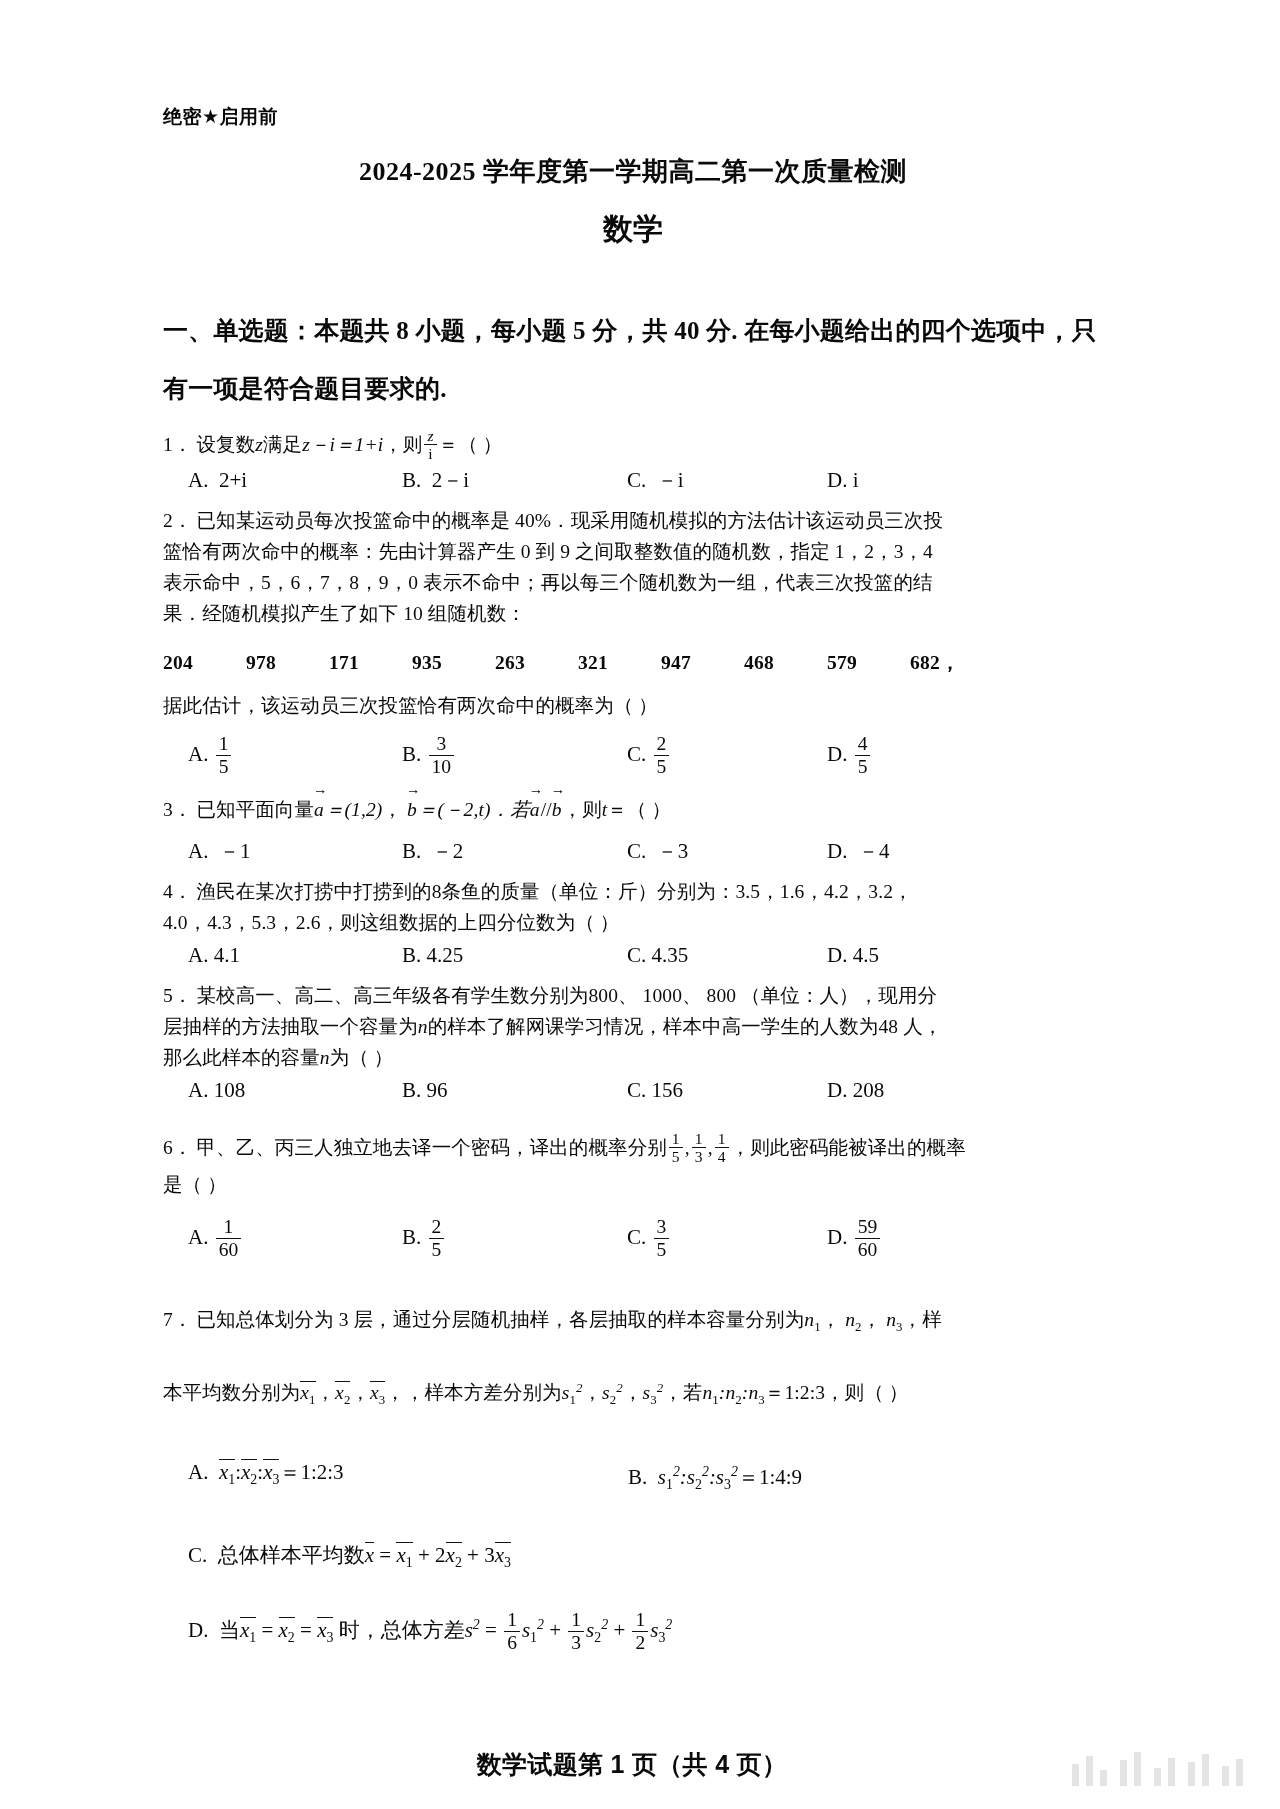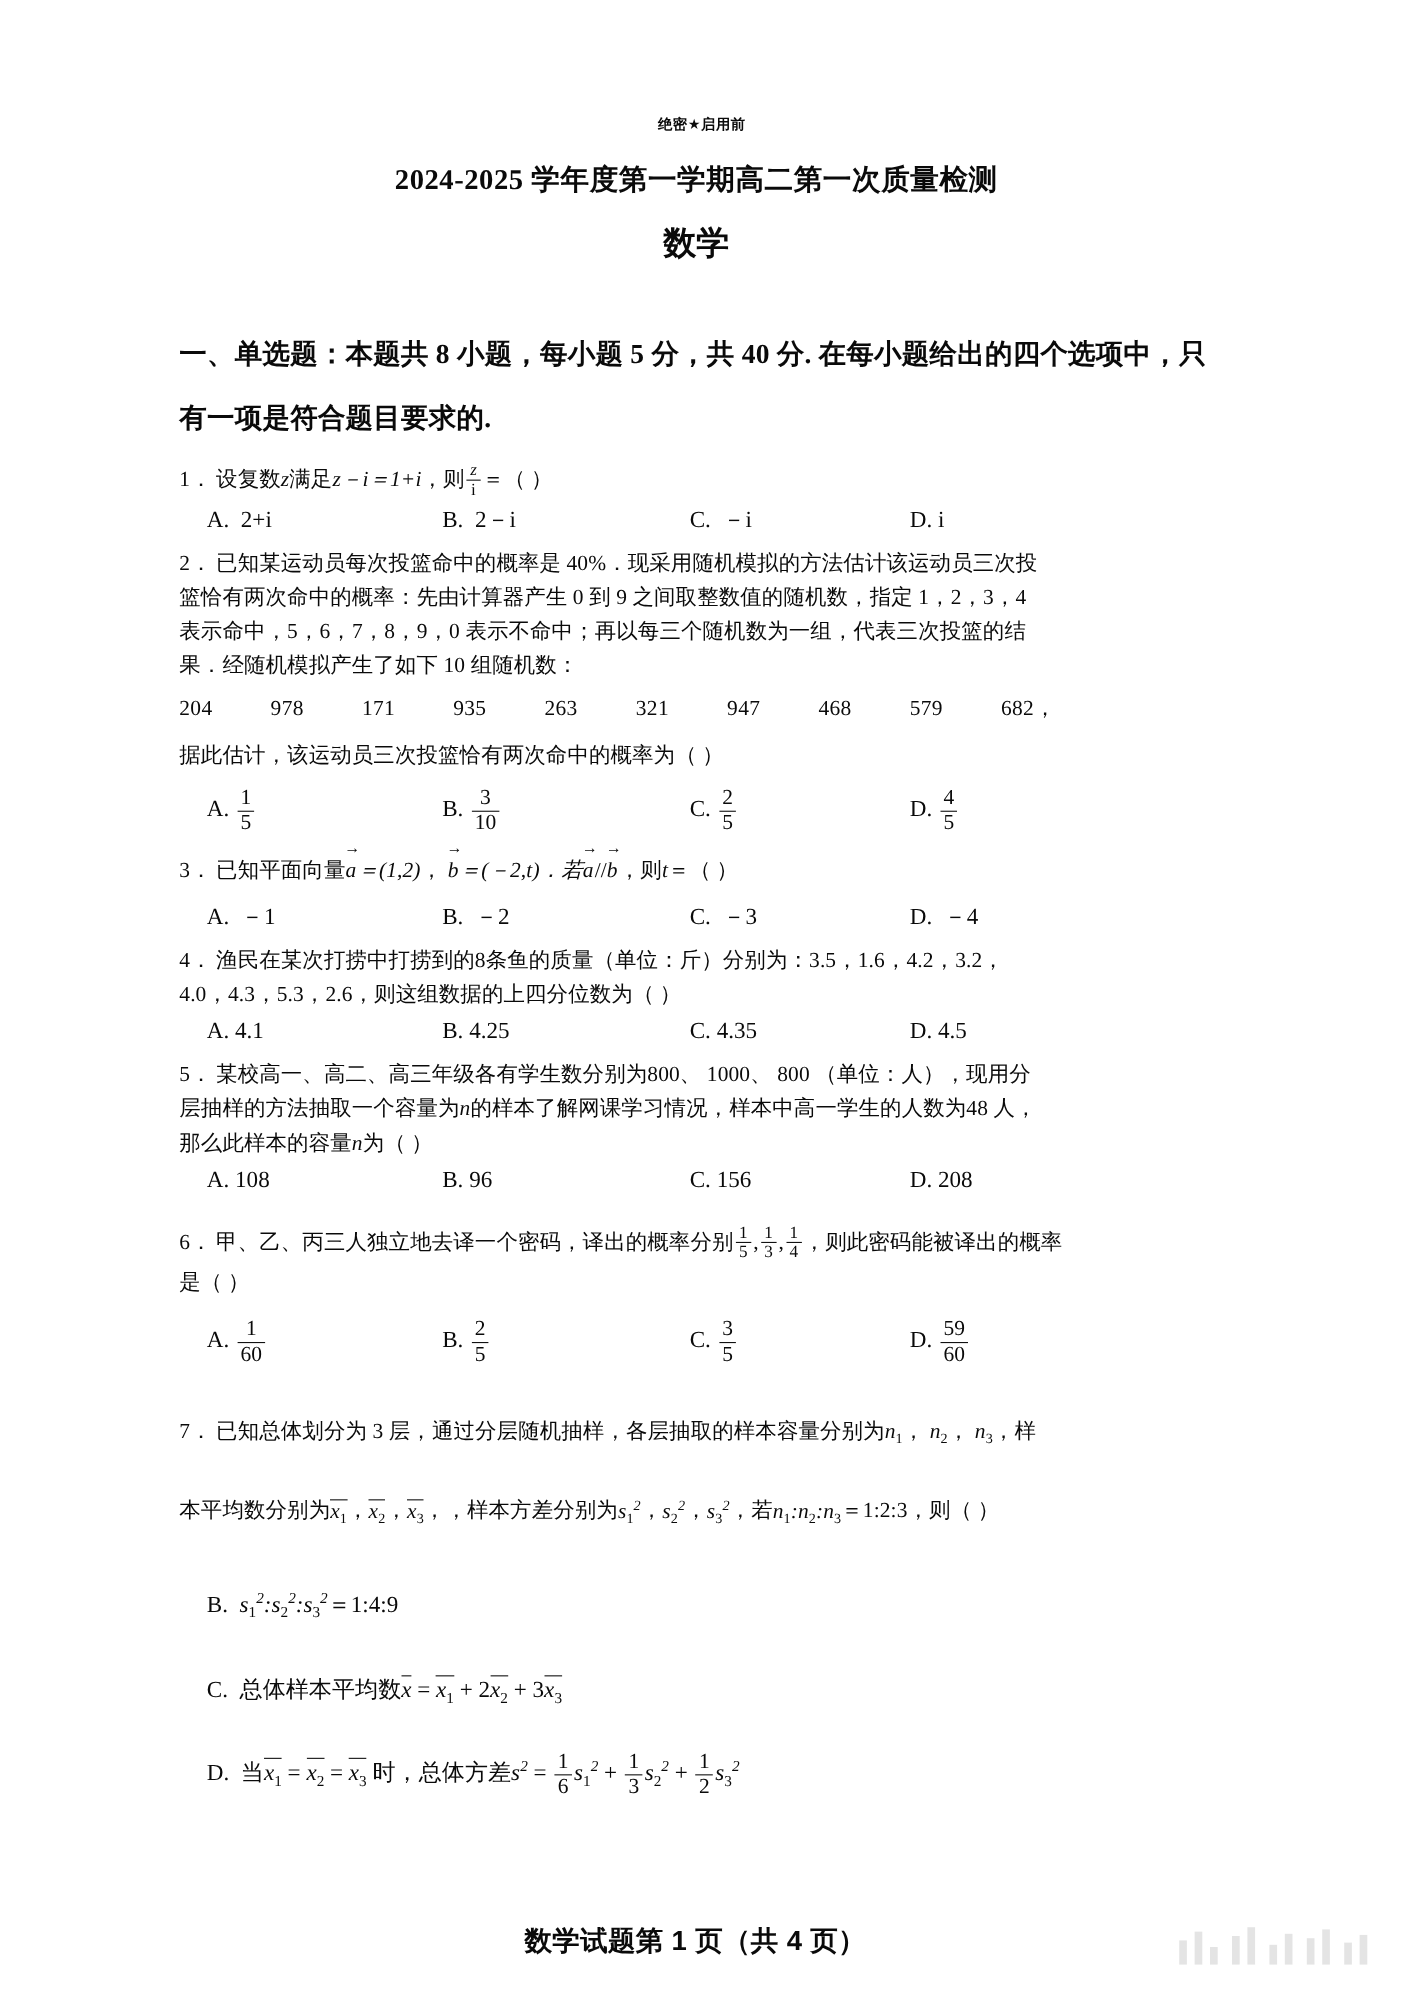--- a/index.html
+++ b/index.html
@@ -24,23 +24,22 @@
     left: 163px;
     top: 0;
     width: 950px;
   }
 
   
   .secret-line {
     margin-top: 104px;
     font-family: "Liberation Sans", "DejaVu Sans", sans-serif;
     font-weight: bold;
-    font-size: 13px;
+    font-size: 19px;
     letter-spacing: 0.5px;
-    text-align: center;
   }
   .doc-title {
     margin-top: 24px;
     text-align: center;
     font-family: "Liberation Serif", serif;
     font-weight: bold;
     font-size: 26px;
     letter-spacing: 0.5px;
     padding-right: 10px;
   }
@@ -86,22 +85,23 @@
   .opt-d { }
   .opts.tall { align-items: center; line-height: 34px; margin-top: 6px; }
   .opts.tall .opt-a,
   .opts.tall .opt-b,
   .opts.tall .opt-c { }
 
   .nums-row {
     display: flex;
     font-size: 19.5px;
     line-height: 31px;
-    margin-top: 8px;
+    margin-top: 18px;
     letter-spacing: 0.3px;
+    font-weight: bold;
   }
   .nums-row span { width: 83px; display: inline-block; }
   .nums-row span:last-child { width: auto; }
 
   
   .mi {
     font-family: "Liberation Serif", "DejaVu Serif", serif;
     font-style: italic;
   }
   .mn { font-family: "Liberation Serif", serif; font-style: normal; }
@@ -259,20 +259,21 @@
       <div class="opt-b"><span>B.</span>&nbsp;<span class="frac"><span class="num mn">2</span><span class="den mn">5</span></span></div>
       <div class="opt-c"><span>C.</span>&nbsp;<span class="frac"><span class="num mn">3</span><span class="den mn">5</span></span></div>
       <div class="opt-d"><span>D.</span>&nbsp;<span class="frac"><span class="num mn">59</span><span class="den mn">60</span></span></div>
     </div>
 
     <div class="q" style="margin-top:30px; line-height:60px;">
       <div><span class="q-num">7．</span><span>已知总体划分为 3 层，通过分层随机抽样，各层抽取的样本容量分别为</span><span class="mi">n<sub class="ix">1</sub></span>，&nbsp;<span class="mi">n<sub class="ix">2</sub></span>，&nbsp;<span class="mi">n<sub class="ix">3</sub></span><span>，样</span></div>
       <div><span>本平均数分别为</span><span class="bar">x<sub class="ix">1</sub></span>，<span class="bar">x<sub class="ix">2</sub></span>，<span class="bar">x<sub class="ix">3</sub></span>，<span>，样本方差分别为</span><span class="mi">s<sub class="ix">1</sub><sup class="ex">2</sup></span>，<span class="mi">s<sub class="ix">2</sub><sup class="ex">2</sup></span>，<span class="mi">s<sub class="ix">3</sub><sup class="ex">2</sup></span><span>，若</span><span class="mi">n<sub class="ix">1</sub>:n<sub class="ix">2</sub>:n<sub class="ix">3</sub></span><span>＝1:2:3</span><span>，则（      ）</span></div>
     </div>
     <div class="opts" style="margin-top:22px; line-height:40px;">
+      <div style="width:440px"><span>A.</span>&nbsp;&nbsp;<span class="bar">x<sub class="ix">1</sub></span><span class="mn">:</span><span class="bar">x<sub class="ix">2</sub></span><span class="mn">:</span><span class="bar">x<sub class="ix">3</sub></span><span>＝1:2:3</span></div>
       <div><span>B.</span>&nbsp;&nbsp;<span class="mi">s<sub class="ix">1</sub><sup class="ex">2</sup>:s<sub class="ix">2</sub><sup class="ex">2</sup>:s<sub class="ix">3</sub><sup class="ex">2</sup></span><span>＝1:4:9</span></div>
     </div>
     <div class="opts" style="margin-top:30px; line-height:40px;">
       <div><span>C.</span>&nbsp;&nbsp;<span>总体样本平均数</span><span class="bar">x</span>&nbsp;<span class="mn">=</span>&nbsp;<span class="bar">x<sub class="ix">1</sub></span><span class="mn">&nbsp;+&nbsp;</span><span class="mn">2</span><span class="bar">x<sub class="ix">2</sub></span><span class="mn">&nbsp;+&nbsp;</span><span class="mn">3</span><span class="bar">x<sub class="ix">3</sub></span></div>
     </div>
     <div class="opts tall" style="margin-top:30px; line-height:40px;">
       <div><span>D.</span>&nbsp;&nbsp;<span>当</span><span class="bar">x<sub class="ix">1</sub></span><span class="mn">&nbsp;=&nbsp;</span><span class="bar">x<sub class="ix">2</sub></span><span class="mn">&nbsp;=&nbsp;</span><span class="bar">x<sub class="ix">3</sub></span>&nbsp;<span>时，总体方差</span><span class="mi">s<sup class="ex">2</sup></span><span class="mn">&nbsp;=&nbsp;</span><span class="frac"><span class="num mn">1</span><span class="den mn">6</span></span><span class="mi">s<sub class="ix">1</sub><sup class="ex">2</sup></span><span class="mn">&nbsp;+&nbsp;</span><span class="frac"><span class="num mn">1</span><span class="den mn">3</span></span><span class="mi">s<sub class="ix">2</sub><sup class="ex">2</sup></span><span class="mn">&nbsp;+&nbsp;</span><span class="frac"><span class="num mn">1</span><span class="den mn">2</span></span><span class="mi">s<sub class="ix">3</sub><sup class="ex">2</sup></span></div>
     </div>
 
   </div>

